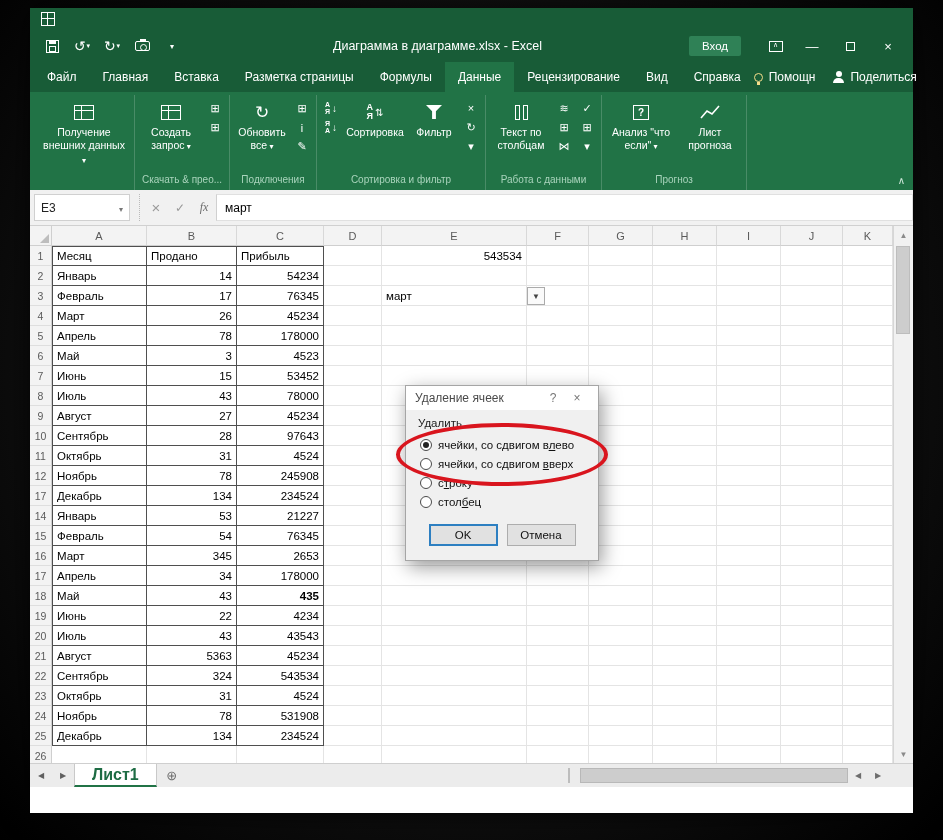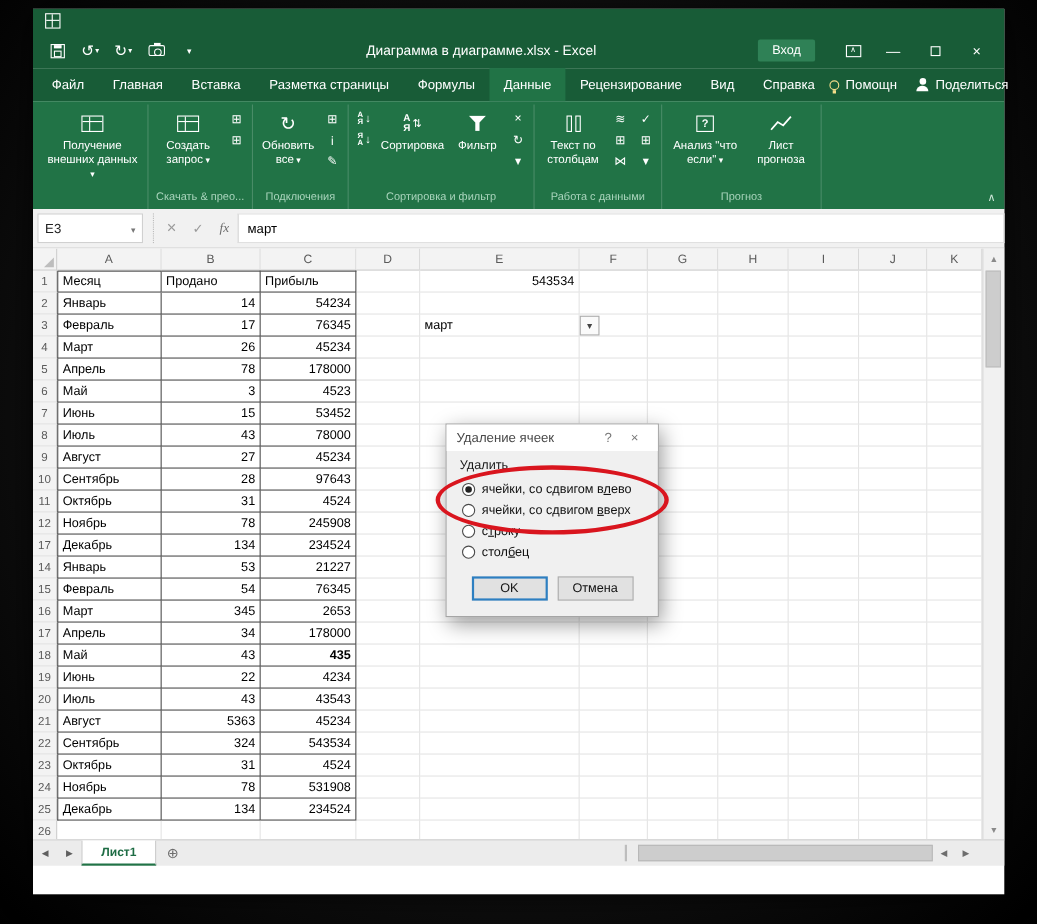--- a/index.html
+++ b/index.html
@@ -105,21 +105,21 @@
   .dv-dd { position:absolute; left:497px; top:61px; width:18px; height:18px; background:#fafafa;
            border:1px solid #ababab; display:flex; align-items:center; justify-content:center; font-size:8px; color:#444; z-index:5; }
   .vscroll { width:20px; background:#f1f1f1; border-left:1px solid #d6d6d6; position:relative; flex:none; }
   .vs-up,.vs-dn { position:absolute; left:0; right:0; height:18px; display:flex; align-items:center; justify-content:center; color:#8a8a8a; font-size:8px; }
   .vs-up { top:0; } .vs-dn { bottom:0; }
   .vs-thumb { position:absolute; left:2px; width:14px; top:20px; height:88px; background:#cdcdcd; border:1px solid #bdbdbd; }
 
   
   .sheetbar { height:24px; background:#ececec; border-top:1px solid #cfcfcf; display:flex; align-items:stretch; flex:none; }
   .snav { width:22px; display:flex; align-items:center; justify-content:center; color:#5f5f5f; font-size:8px; }
-  .stab { padding:0 17px; background:#fff; color:#1e6c44; font-weight:bold; font-size:11px;
+  .stab { padding:0 17px; background:#fff; color:#1e6c44; font-weight:bold; font-size:16px;
           display:flex; align-items:center; border-right:1px solid #c9c9c9; border-left:1px solid #c9c9c9; border-bottom:2px solid #217346; }
   .saddsheet { width:30px; display:flex; align-items:center; justify-content:center; color:#6d6d6d; font-size:13px; }
   .hscroll { margin-left:auto; display:flex; align-items:center; width:345px; }
   .h-thumb { width:268px; height:15px; background:#cdcdcd; border:1px solid #b8b8b8; }
   .h-arr { width:20px; display:flex; align-items:center; justify-content:center; color:#6d6d6d; font-size:8px; }
   .h-split { width:8px; height:15px; border-left:2px solid #bdbdbd; margin-right:4px; }
 
   
   .statusbar { height:26px; background:#f0f0f0; border-top:1px solid #d0d0d0; display:flex; align-items:center;
                padding:0 10px; font-size:11px; color:#3f3f3f; flex:none; }

